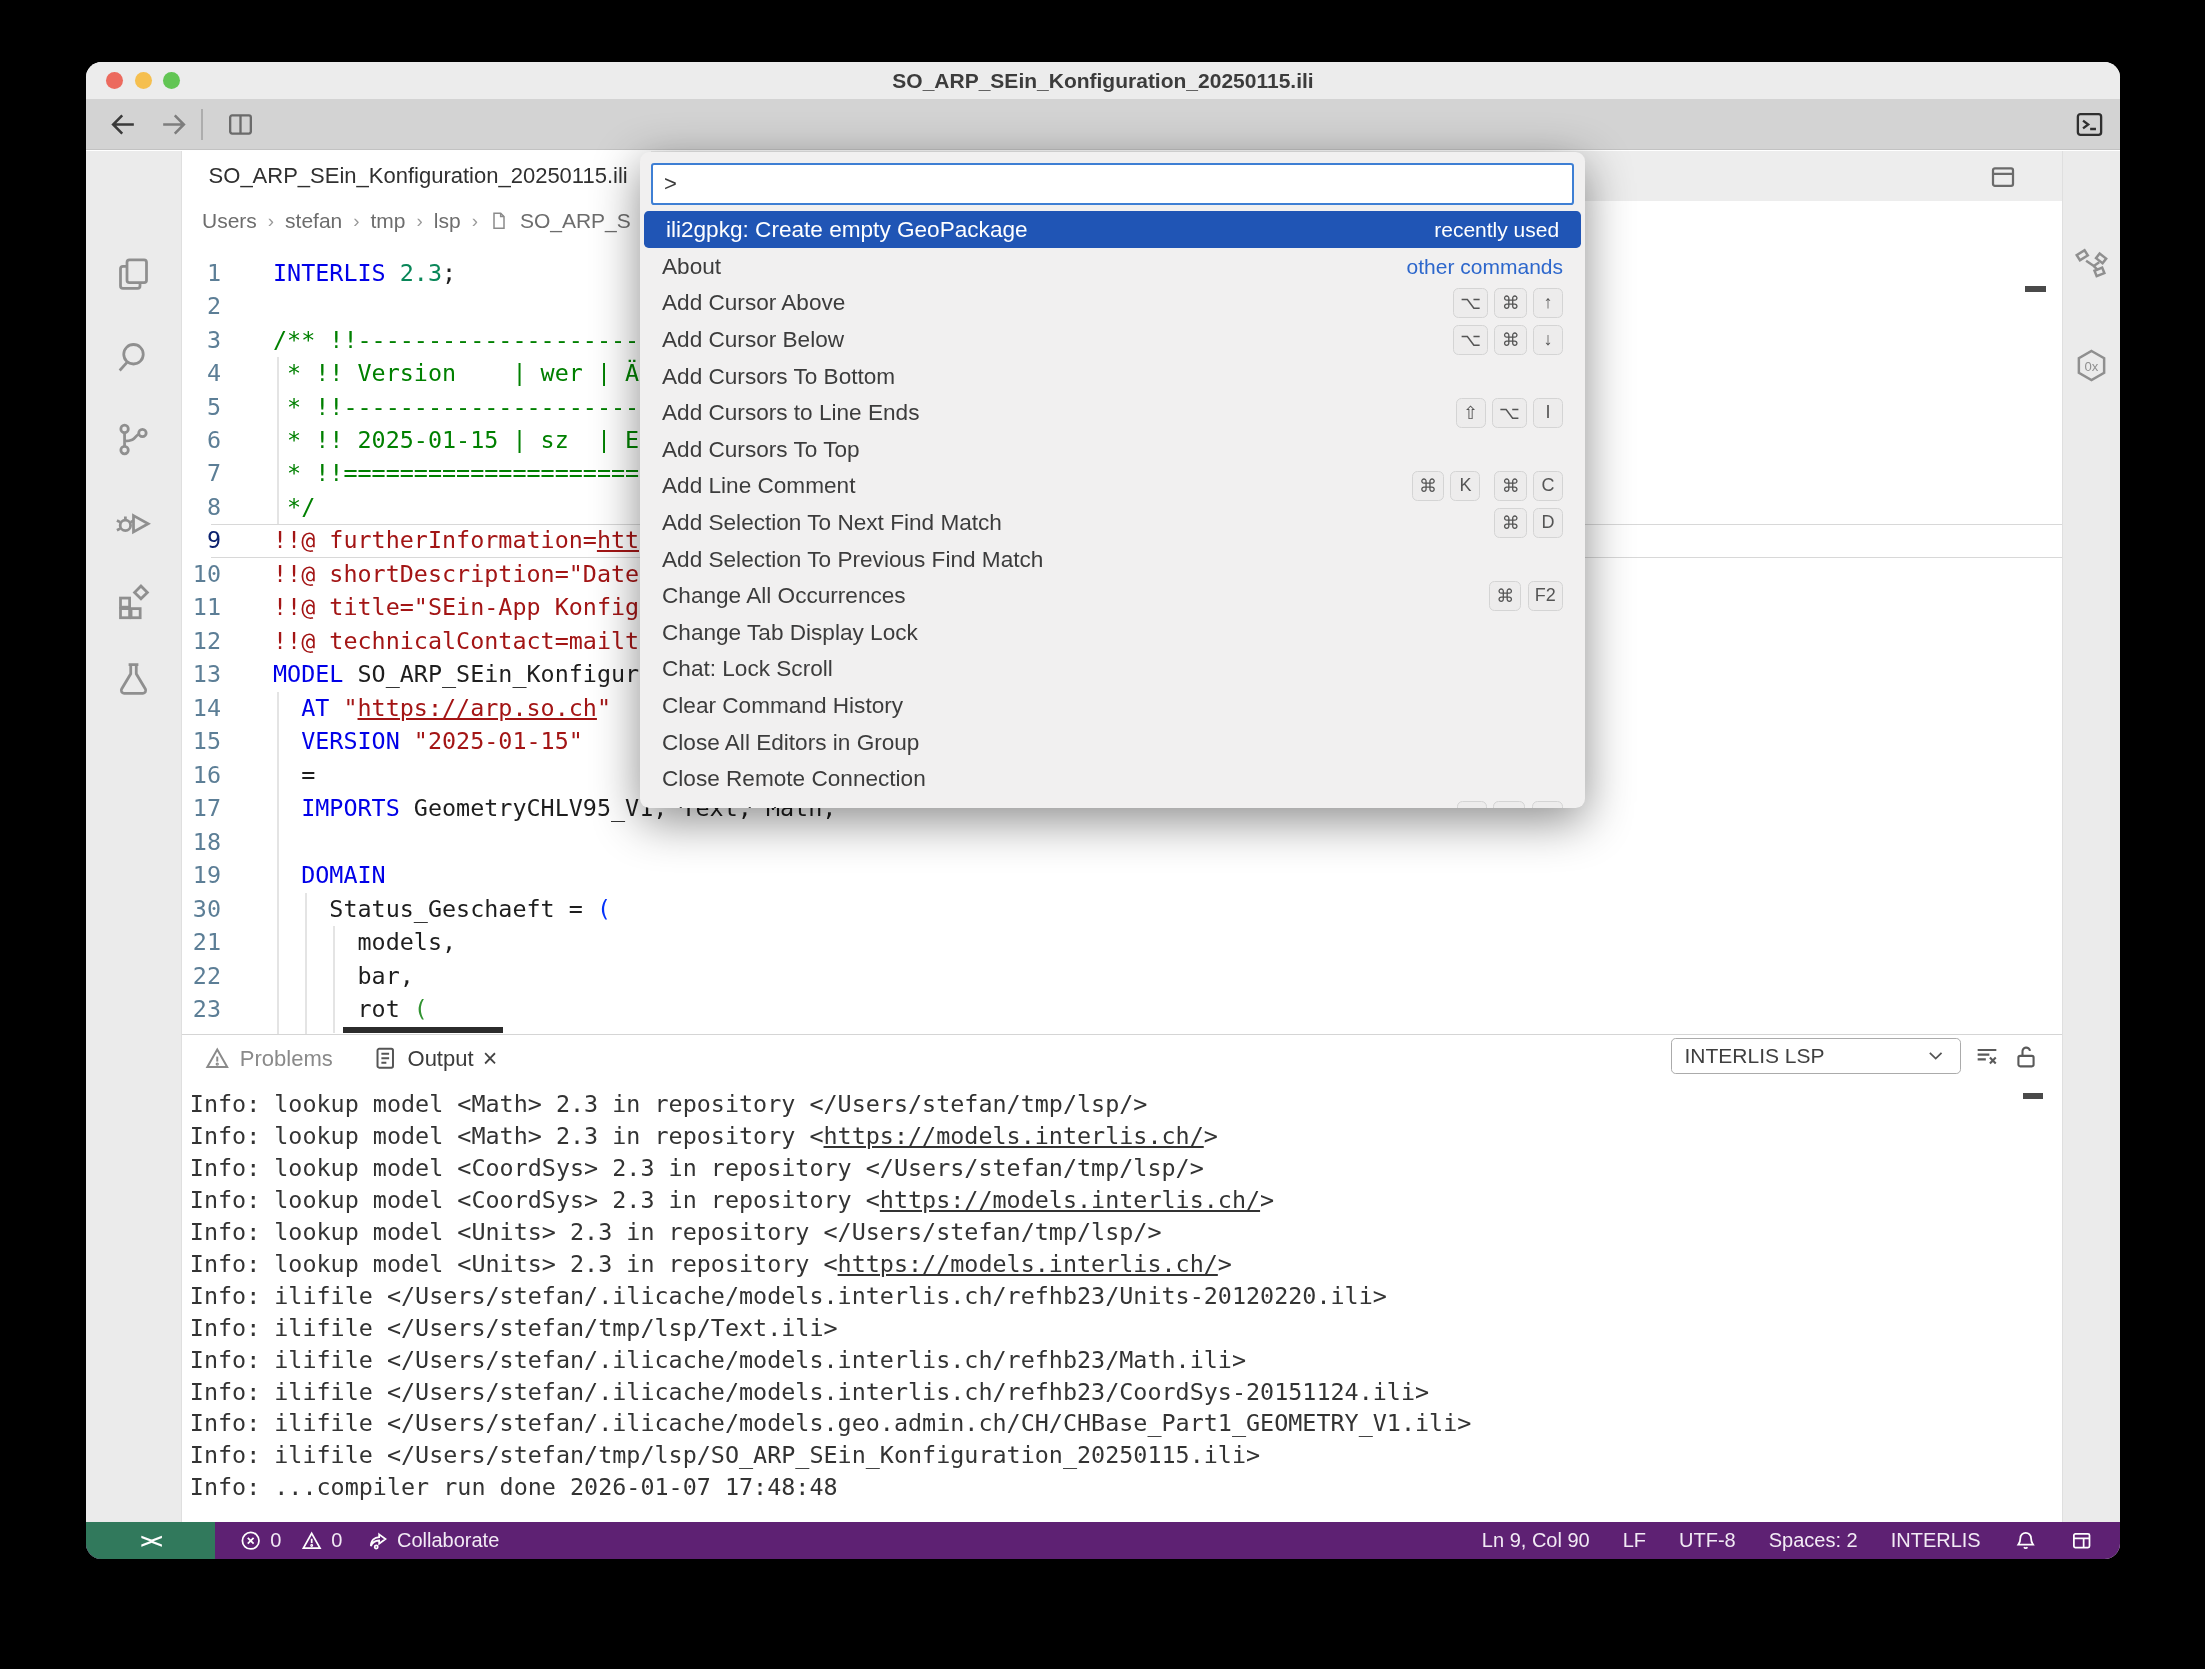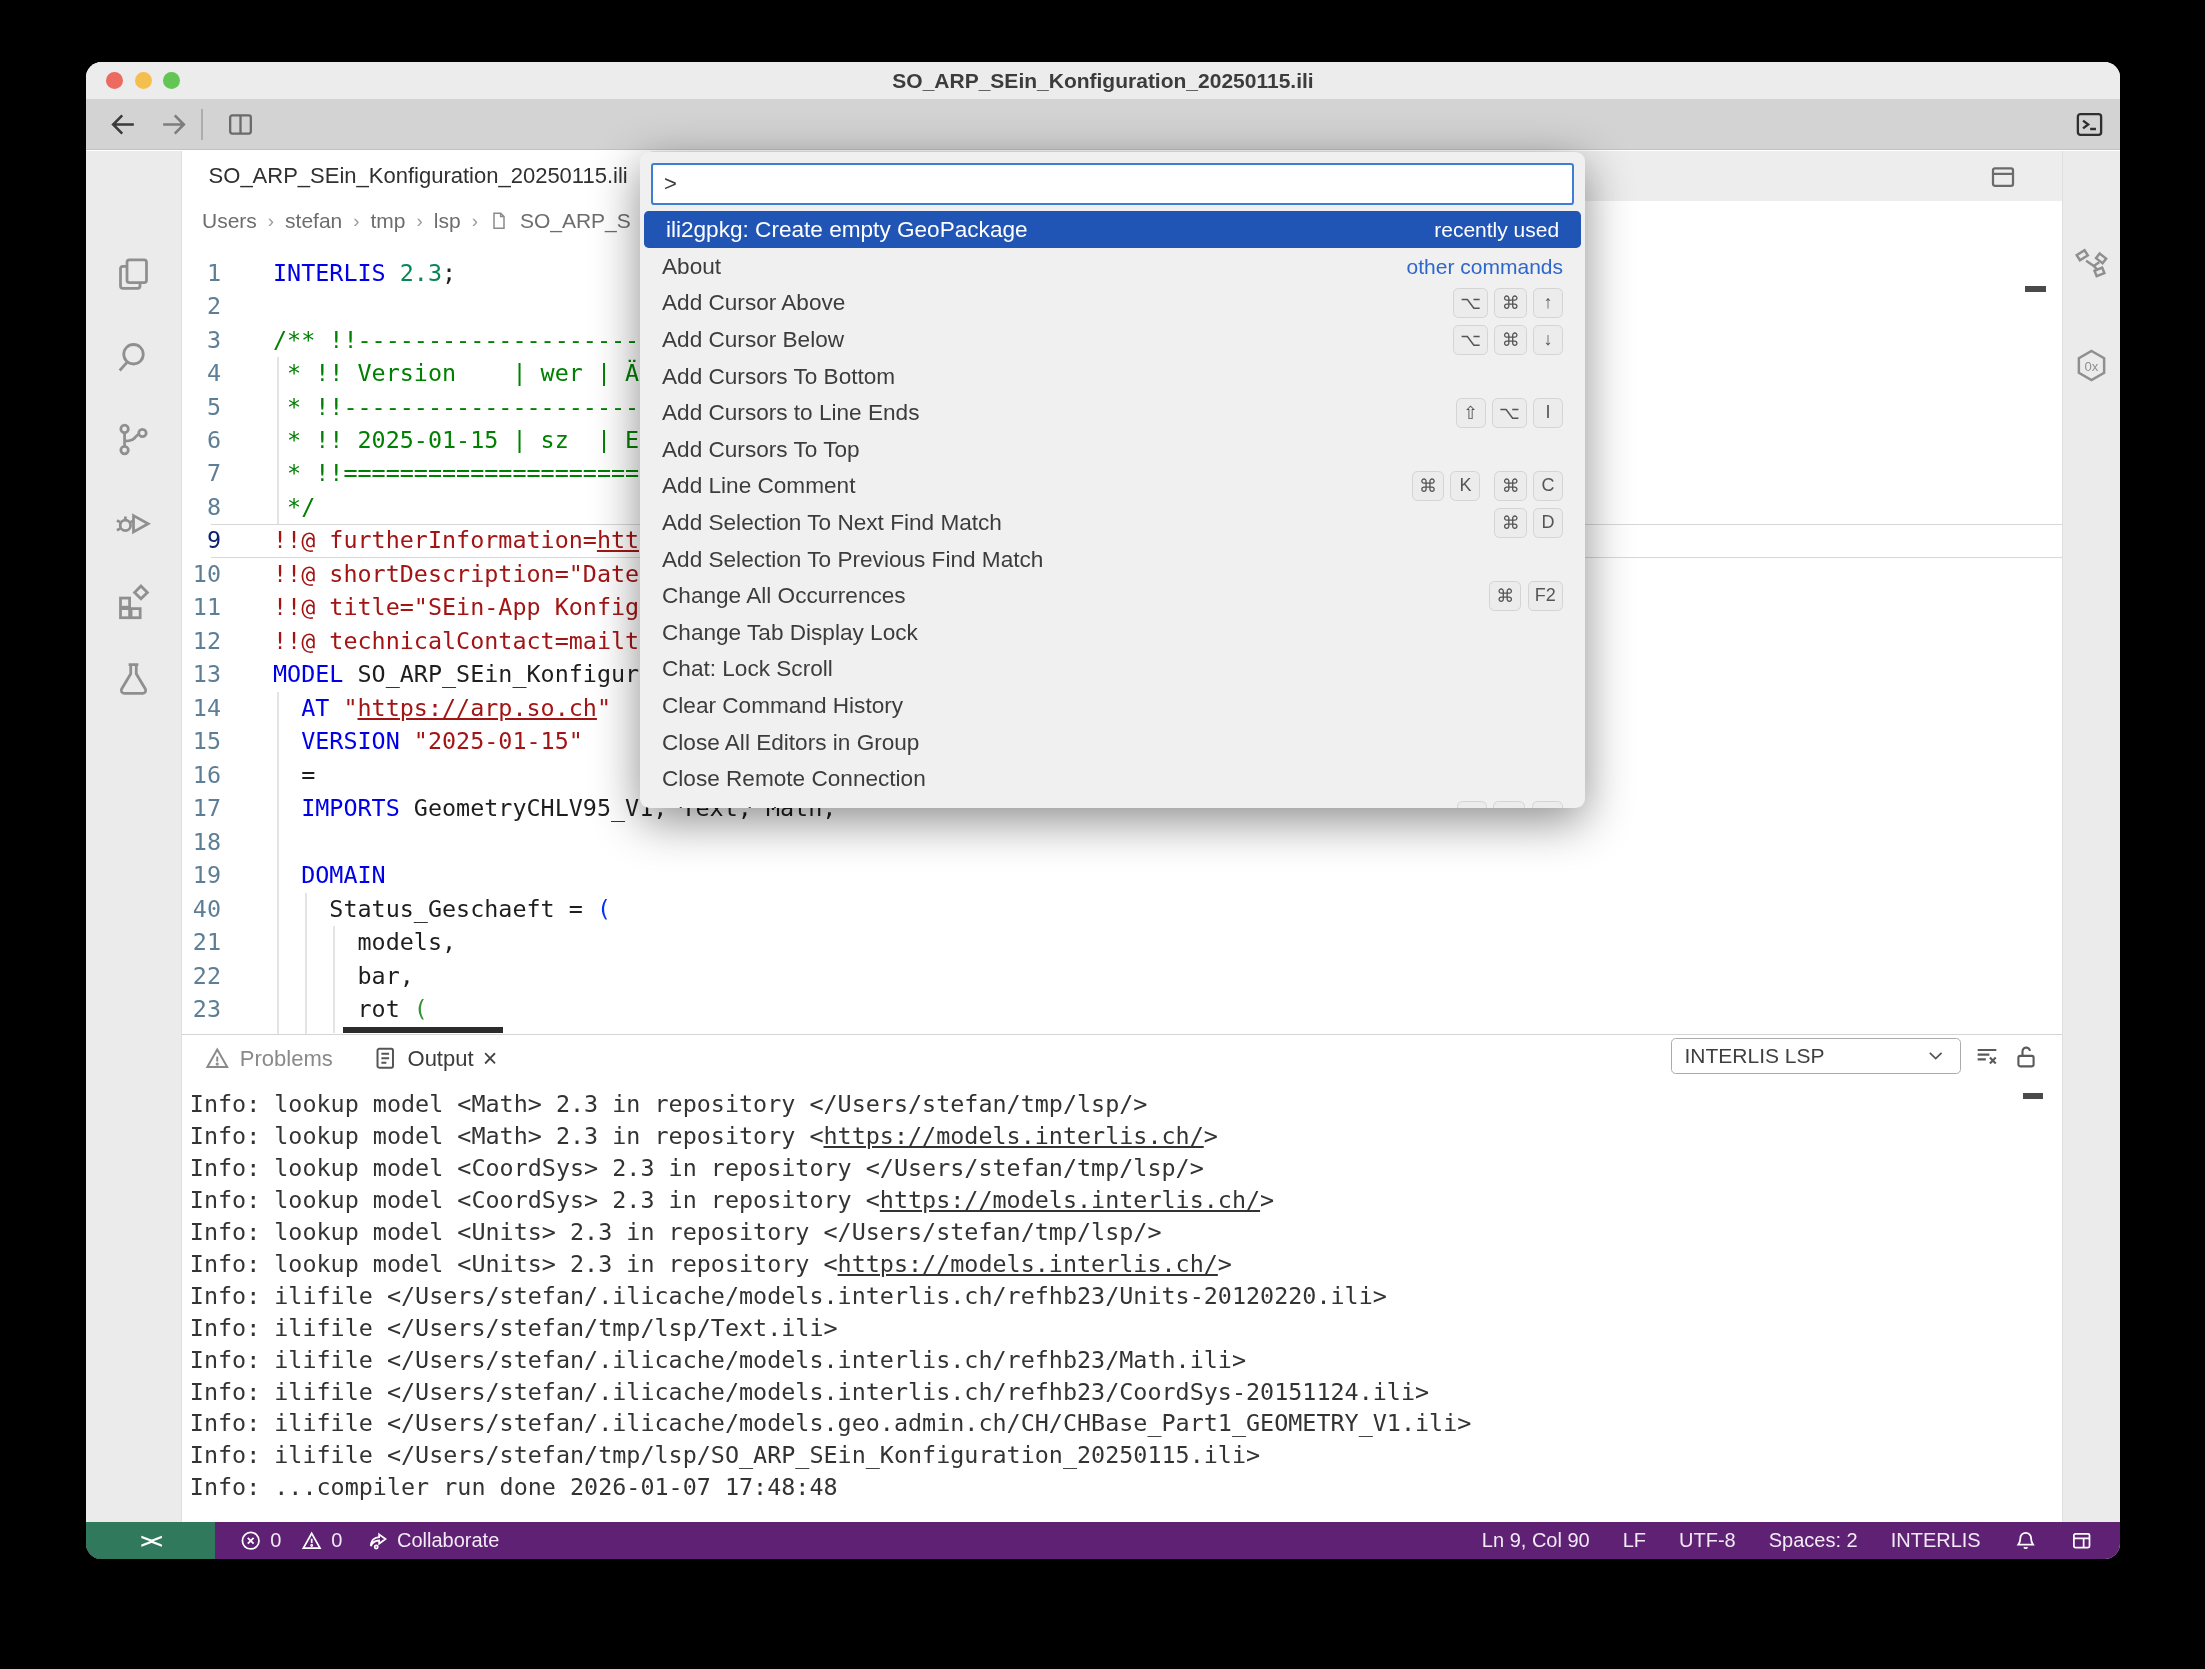--- a/index.html
+++ b/index.html
@@ -212,21 +212,21 @@
         <div class="gut" style="top: 317px;">10</div>
         <div class="gut" style="top: 350px;">11</div>
         <div class="gut" style="top: 384px;">12</div>
         <div class="gut" style="top: 417px;">13</div>
         <div class="gut" style="top: 451px; text-align: right;">14</div>
         <div class="gut" style="top: 484px;">15</div>
         <div class="gut" style="top: 518px;">16</div>
         <div class="gut" style="top: 551px;">17</div>
         <div class="gut" style="top: 585px;">18</div>
         <div class="gut" style="top: 618px;">19</div>
-        <div class="gut" style="top: 652px;">40</div>
+        <div class="gut" style="top: 652px;">30</div>
         <div class="gut" style="top: 685px;">21</div>
         <div class="gut" style="top: 719px;">22</div>
         <div class="gut" style="top: 752px;">23</div>
       </div>
     <div id="code-lines">
         <div class="code-line" style="top: 15.6px;"><span class="seg kw">INTERLIS </span><span class="seg num">2.3</span><span class="seg pl">;</span></div>
         <div class="code-line" style="top: 49px;"></div>
         <div class="code-line" style="top: 83px;"><span class="seg cm">/** !!--------------------------------------------------------------</span></div>
         <div class="code-line" style="top: 116px;"><span class="seg cm"> * !! Version    | wer | Änd</span></div>
         <div class="code-line" style="top: 150px;"><span class="seg cm"> * !!-----------------------------------------------------------</span></div>

